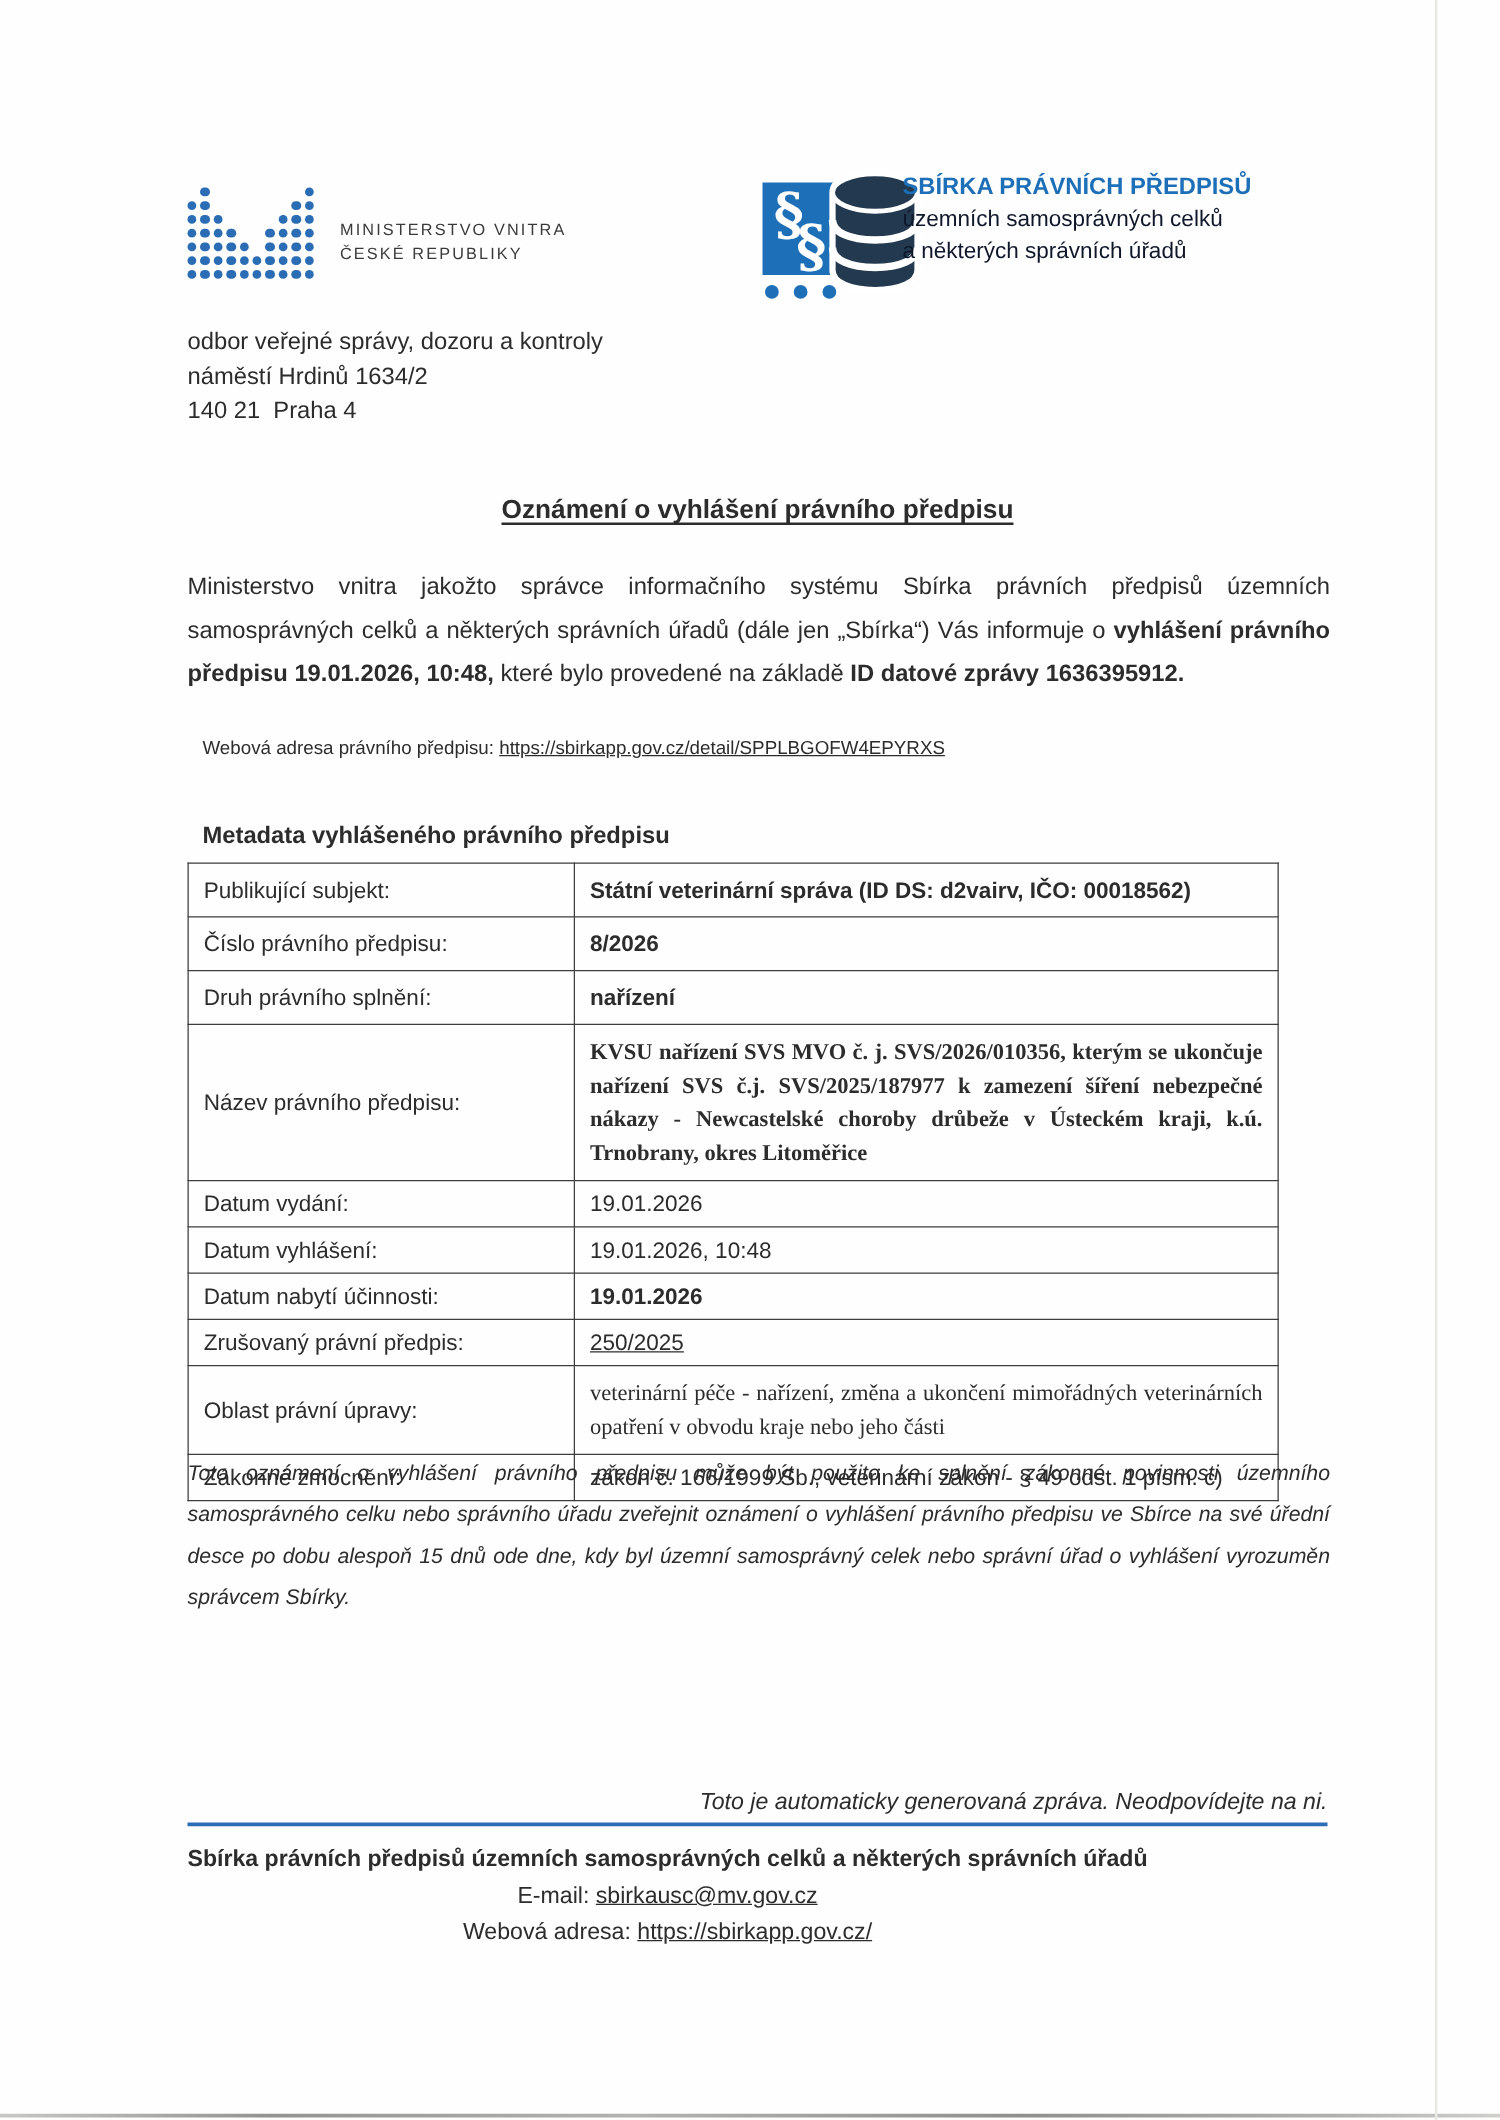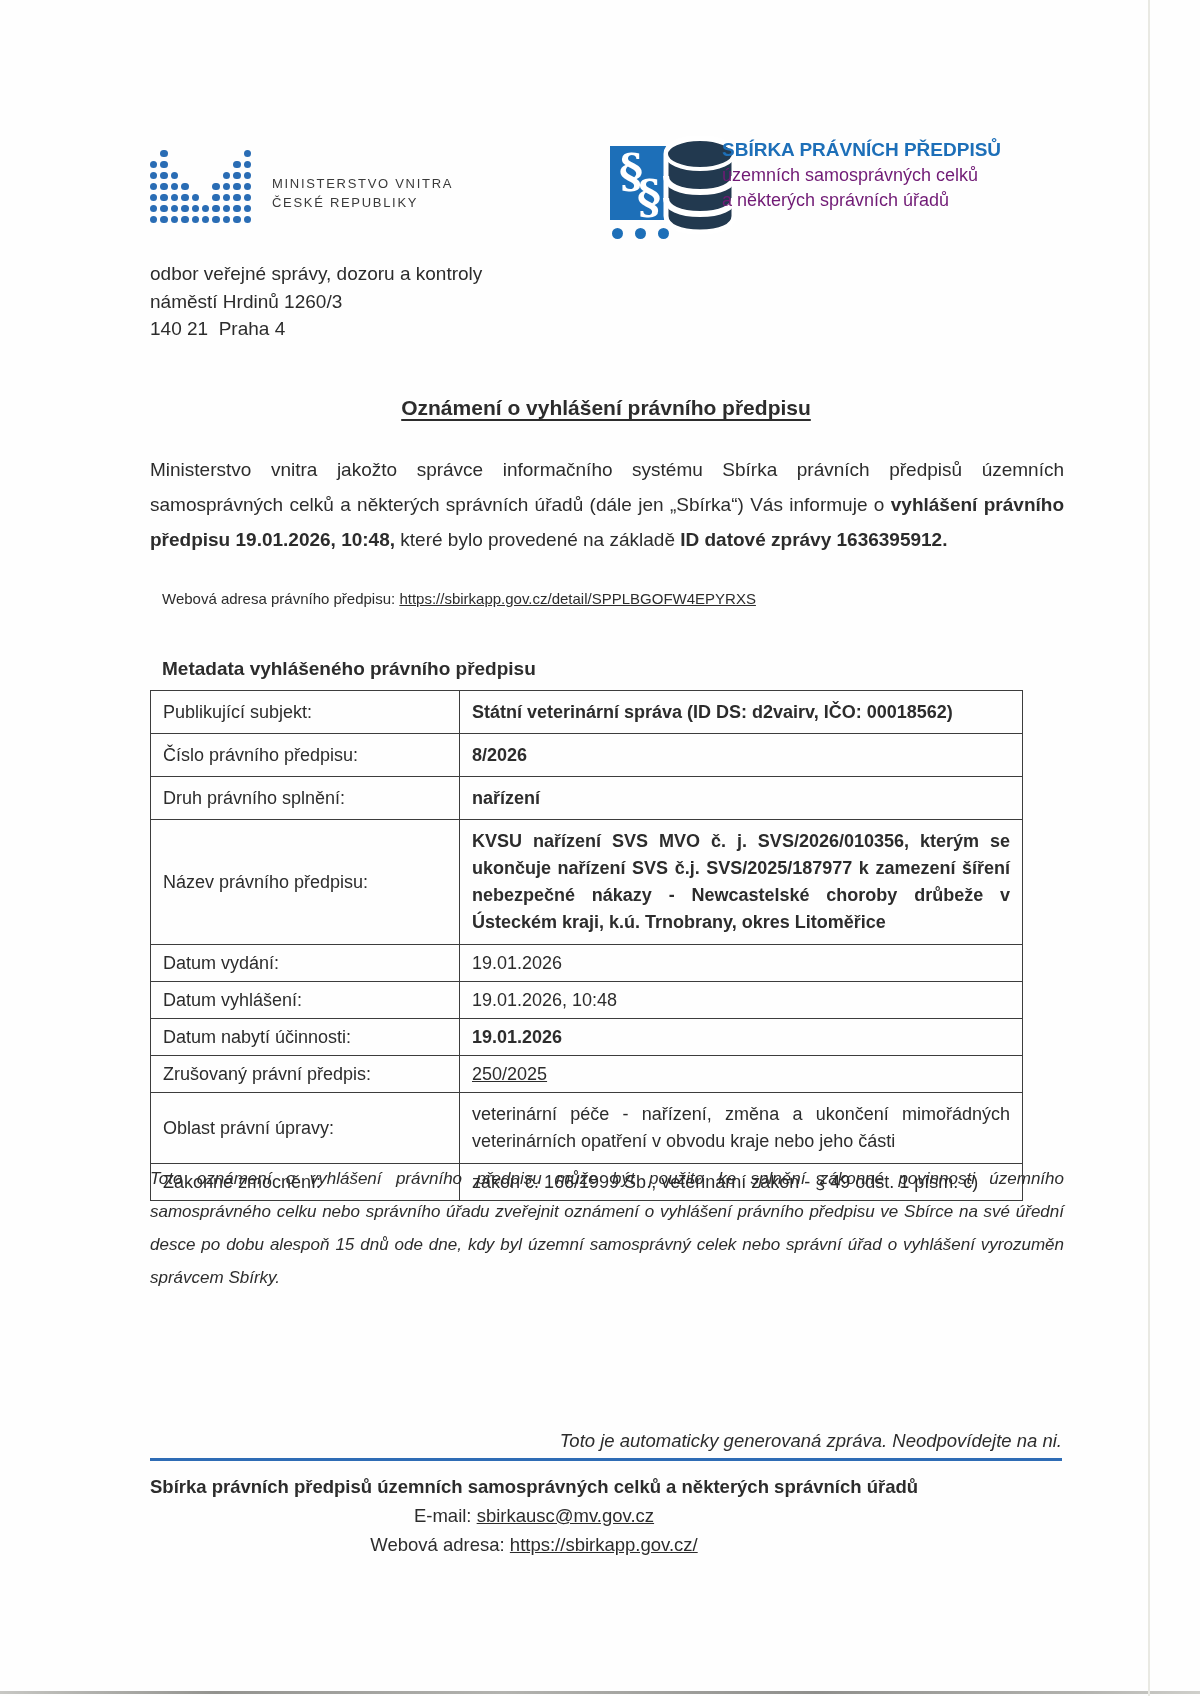--- a/index.html
+++ b/index.html
@@ -17,21 +17,21 @@
   .sb-mark{position:absolute;left:600px;top:134px;width:150px;height:110px;}
   .sb-square{position:absolute;left:10px;top:12px;width:74px;height:74px;background:#1d6fb8;overflow:hidden;}
   .par{position:absolute;color:#fff;font-weight:bold;font-family:"DejaVu Serif",serif;line-height:1;}
   .par1{font-size:46px;left:9px;top:2px;}
   .par2{font-size:46px;left:27px;top:28px;}
   .db{position:absolute;left:58px;top:-2px;}
   .sb-dots{position:absolute;left:12px;top:94px;display:flex;gap:12px;}
   .sb-dots i{width:11px;height:11px;border-radius:50%;background:#1d6fb8;}
   .sb-text{position:absolute;left:722px;top:136px;}
   .sb-title{font-size:19px;font-weight:bold;color:#1d6fb8;line-height:27px;}
-  .sb-sub{font-size:18px;color:#701a75;line-height:25px;}
+  .sb-sub{font-size:18px;color:#0f172a;line-height:25px;}
 
   .sender{position:absolute;left:150px;top:260px;font-size:19px;line-height:27.5px;}
   .sender div{white-space:pre-wrap;}
 
   .doc-title{position:absolute;left:150px;top:396px;width:912px;text-align:center;
              font-size:21px;font-weight:bold;margin:0;}
   .doc-title span{text-decoration:underline;text-underline-offset:4px;}
 
   .intro{position:absolute;left:150px;top:452px;width:914px;font-size:19px;
          line-height:35px;text-align:justify;margin:0;}
@@ -39,21 +39,21 @@
   a{color:inherit;}
 
   .meta-heading{position:absolute;left:150px;top:646px;font-size:19px;font-weight:bold;margin:12px;}
 
   .meta-table{position:absolute;left:150px;top:690px;width:873px;border-collapse:collapse;
               font-size:18px;}
   .meta-table td{border:1.6px solid #3d3d3d;padding:8px 12px;vertical-align:middle;line-height:20px;}
   .meta-table tr:nth-child(-n+3) td{padding-top:11px;padding-bottom:11px;}
   .meta-table td.lbl{width:284px;}
   .meta-table td.val.bold{font-weight:bold;}
-  .meta-table td.val.justify{text-align:justify;line-height:27px;vertical-align:top;}
+  .meta-table td.val.justify{text-align:justify;line-height:27px;vertical-align:top;font-family:Liberation Serif, serif;}
   .meta-table td.val a{text-decoration:underline;}
 
   .legal{position:absolute;left:150px;top:1162px;width:914px;font-size:17px;line-height:33px;
          font-style:italic;text-align:justify;margin:0;}
   .autonote{position:absolute;left:150px;top:1430px;width:912px;text-align:right;
             font-size:18.5px;font-style:italic;margin:0;}
   .rule{position:absolute;left:150px;top:1458px;width:912px;height:3px;background:#2e6cb5;}
 
   .footer{position:absolute;left:150px;top:1472px;font-size:18.5px;line-height:29px;text-align:center;}
   .footer .ft-title{font-weight:bold;}
@@ -164,21 +164,21 @@
       </div>
   </div>
   <div class="sb-text">
     <div class="sb-title">SBÍRKA PRÁVNÍCH PŘEDPISŮ</div>
     <div class="sb-sub">územních samosprávných celků</div>
     <div class="sb-sub">a některých správních úřadů</div>
   </div>
 
   <div class="sender">
     <div>odbor veřejné správy, dozoru a kontroly</div>
-    <div>náměstí Hrdinů 1260/3</div>
+    <div>náměstí Hrdinů 1634/2</div>
     <div>140 21  Praha 4</div>
   </div>
 
   <h1 class="doc-title"><span>Oznámení o vyhlášení právního předpisu</span></h1>
 
   <p class="intro"><span>Ministerstvo vnitra jakožto správce informačního systému Sbírka právních předpisů územních samosprávných celků a některých správních úřadů (dále jen „Sbírka“) Vás informuje o </span><b>vyhlášení právního předpisu 19.01.2026, 10:48,</b><span> které bylo provedené na základě </span><b>ID datové zprávy 1636395912.</b></p>
 
   <p class="weblink"><span>Webová adresa právního předpisu: </span><a href="#" style="text-decoration:underline">https://sbirkapp.gov.cz/detail/SPPLBGOFW4EPYRXS</a></p>
 
   <h2 class="meta-heading">Metadata vyhlášeného právního předpisu</h2>

